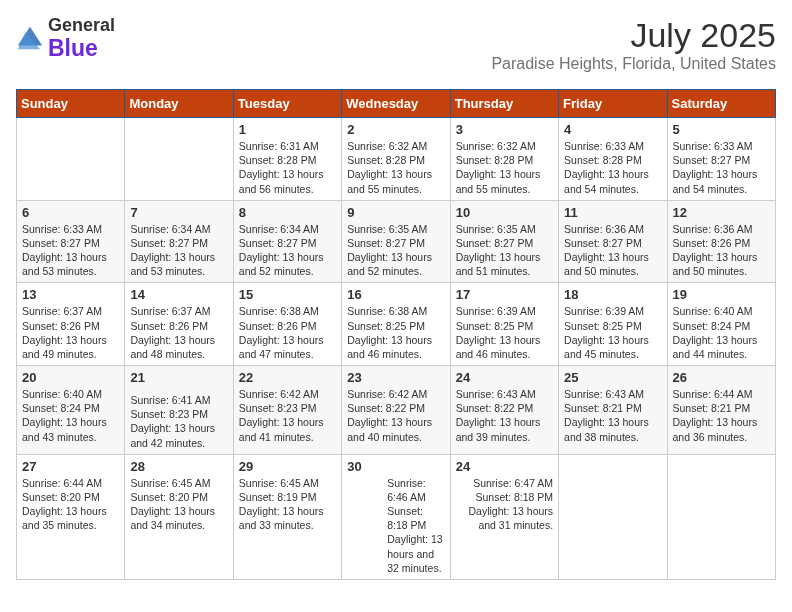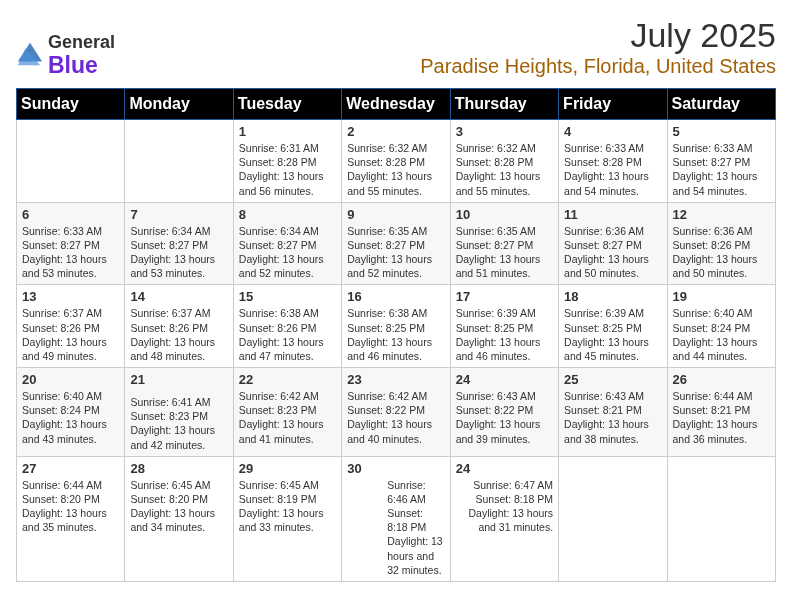--- a/index.html
+++ b/index.html
@@ -6,22 +6,22 @@
     body {
       font-family: Arial, sans-serif;
       background: #fff;
       width: 792px;
       min-height: 612px;
       padding: 16px;
     }
     .header {
       display: flex;
       justify-content: space-between;
-      align-items: flex-end;
-      margin-bottom: 10px;
+      align-items: flex-start;
+      margin-bottom: 16px;
     }
     .logo {
       display: flex;
       align-items: center;
       gap: 4px;
     }
     .logo-text {
       display: flex;
       flex-direction: column;
       line-height: 1.1;
@@ -42,32 +42,32 @@
     }
     .title-block {
       text-align: right;
     }
     .month-title {
       font-size: 34px;
       font-weight: normal;
       color: #333;
     }
     .location-title {
-      font-size: 20px;
-      color: #a16207;
+      font-size: 16px;
+      color: #737373;
     }
     .calendar {
       width: 100%;
       border-collapse: collapse;
       border: 1px solid #ccc;
     }
     .calendar th {
-      background-color: #000000;
+      background-color: #c2410c;
       color: #fff;
-      font-size: 16px;
+      font-size: 13px;
       font-weight: bold;
       padding: 6px 4px;
       text-align: left;
       border: 1px solid #1e5a9c;
     }
     .calendar td {
       vertical-align: top;
       border: 1px solid #ccc;
       padding: 4px 5px;
       width: calc(100% / 7);

